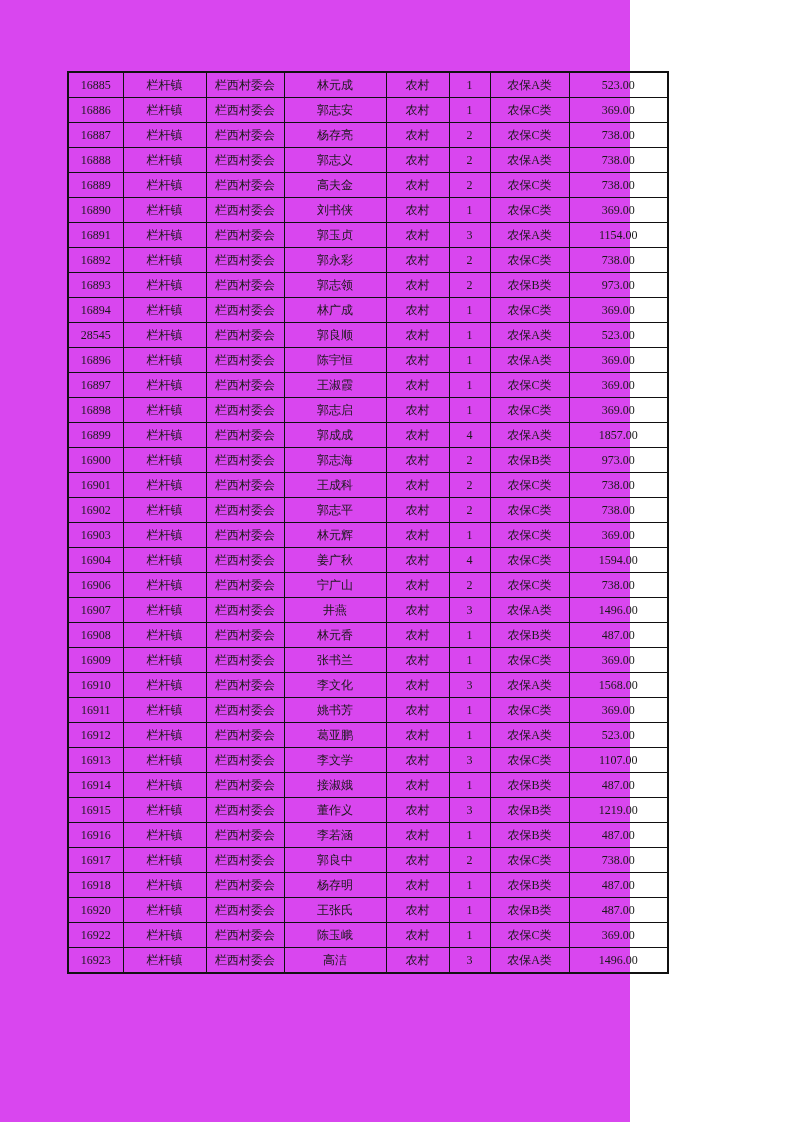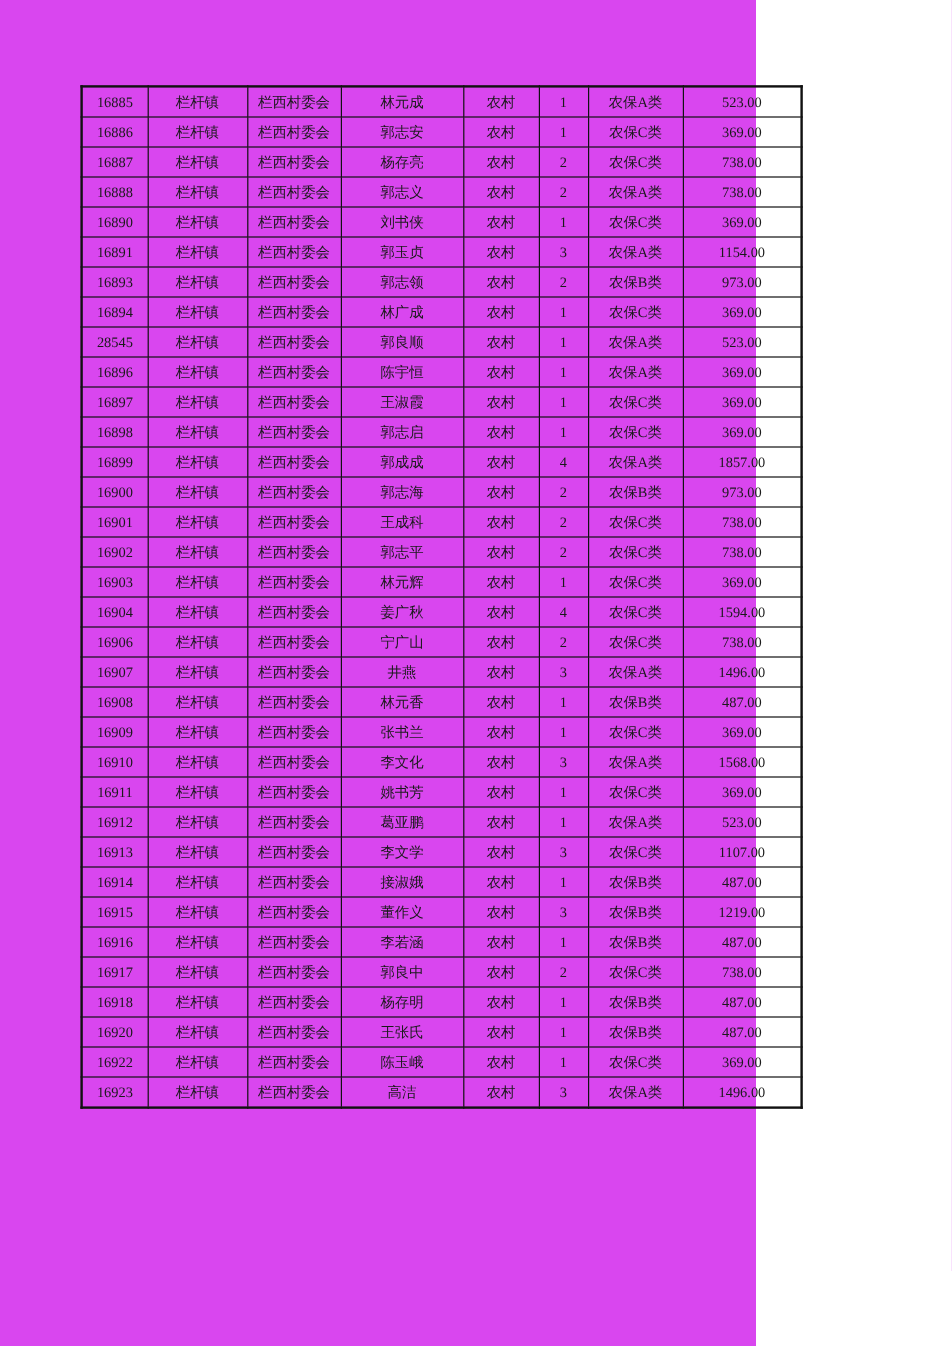--- a/index.html
+++ b/index.html
@@ -101,38 +101,58 @@
           <td>16888</td>
           <td>栏杆镇</td>
           <td>栏西村委会</td>
           <td>郭志义</td>
           <td>农村</td>
           <td>2</td>
           <td>农保A类</td>
           <td>738.00</td>
         </tr>
         <tr>
+          <td>16889</td>
+          <td>栏杆镇</td>
+          <td>栏西村委会</td>
+          <td>高夫金</td>
+          <td>农村</td>
+          <td>2</td>
+          <td>农保C类</td>
+          <td>738.00</td>
+        </tr>
+        <tr>
           <td>16890</td>
           <td>栏杆镇</td>
           <td>栏西村委会</td>
           <td>刘书侠</td>
           <td>农村</td>
           <td>1</td>
           <td>农保C类</td>
           <td>369.00</td>
         </tr>
         <tr>
           <td>16891</td>
           <td>栏杆镇</td>
           <td>栏西村委会</td>
           <td>郭玉贞</td>
           <td>农村</td>
           <td>3</td>
           <td>农保A类</td>
           <td>1154.00</td>
+        </tr>
+        <tr>
+          <td>16892</td>
+          <td>栏杆镇</td>
+          <td>栏西村委会</td>
+          <td>郭永彩</td>
+          <td>农村</td>
+          <td>2</td>
+          <td>农保C类</td>
+          <td>738.00</td>
         </tr>
         <tr>
           <td>16893</td>
           <td>栏杆镇</td>
           <td>栏西村委会</td>
           <td>郭志领</td>
           <td>农村</td>
           <td>2</td>
           <td>农保B类</td>
           <td>973.00</td>

